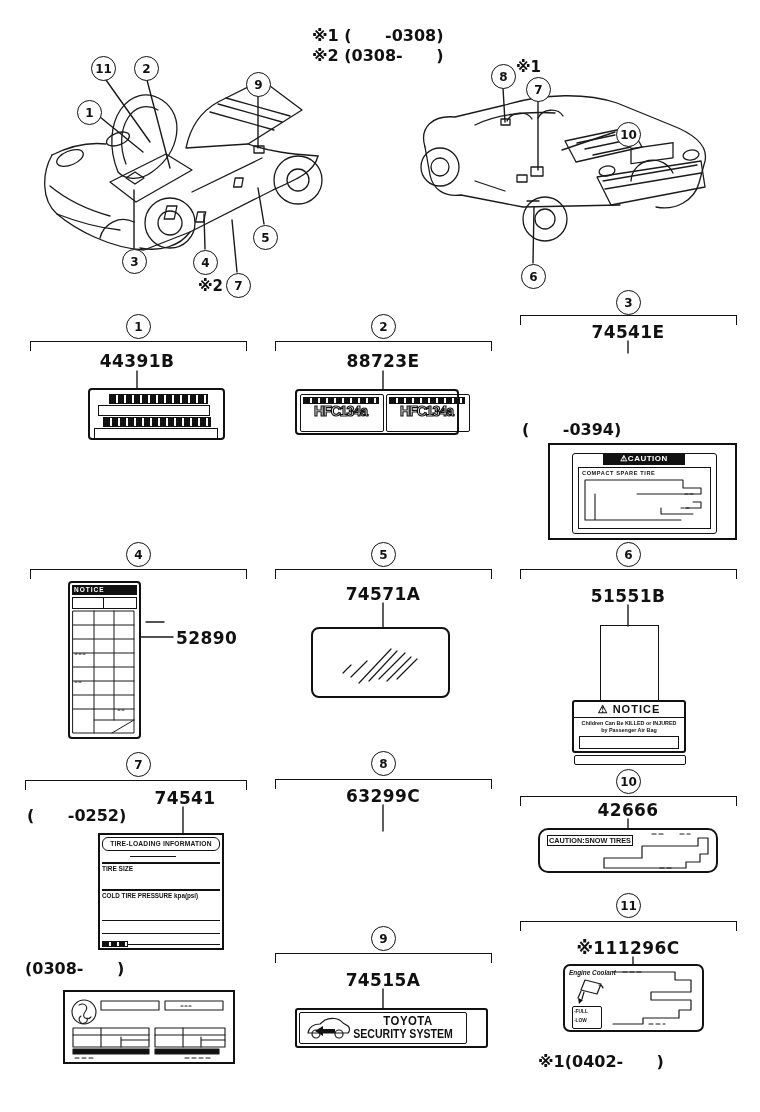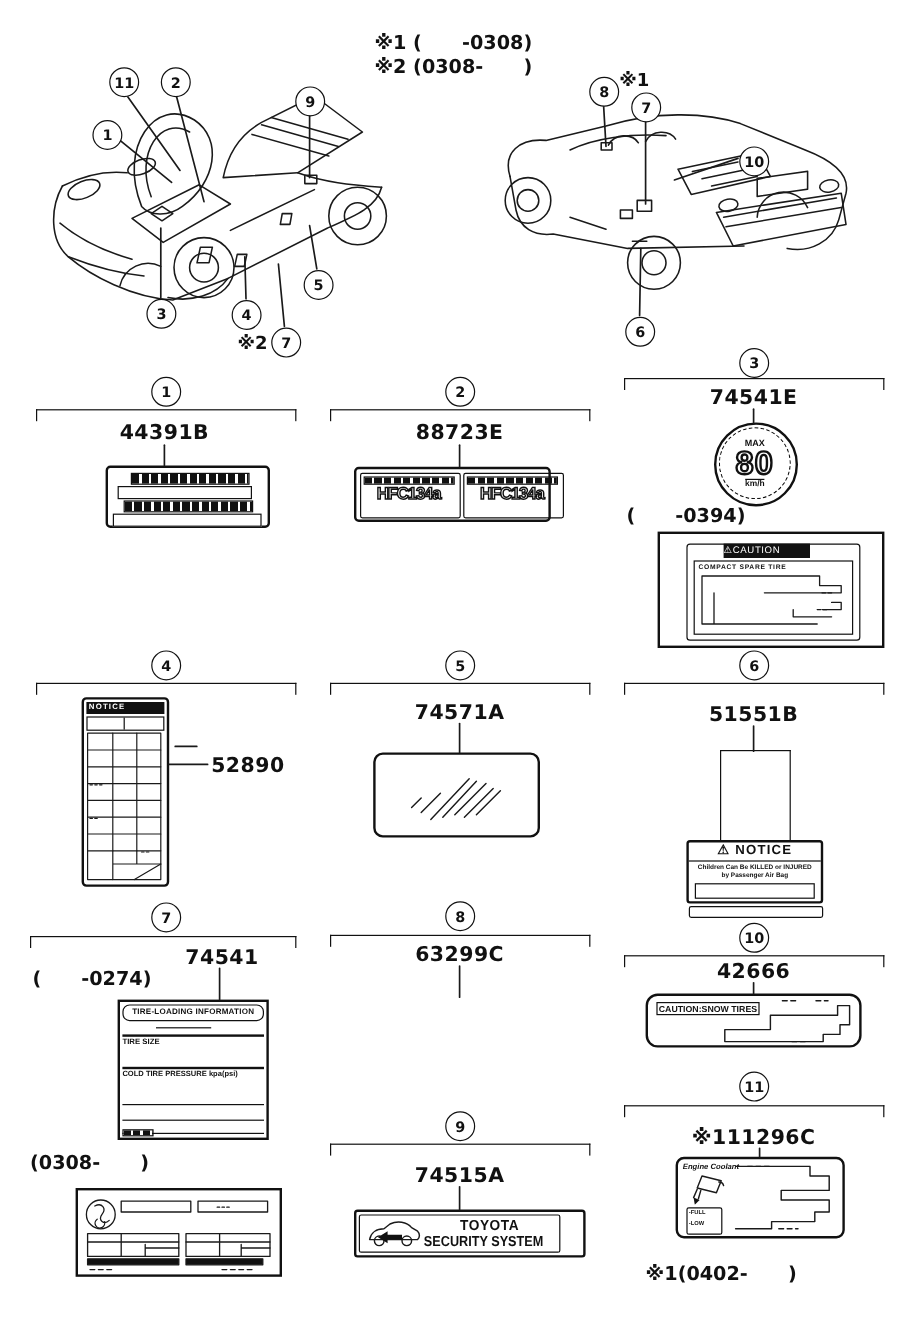--- a/index.html
+++ b/index.html
@@ -133,31 +133,24 @@
     </div>
     <div class="abs" style="left:89px;top:3px;width:82px;height:36px;border:1.4px solid #111;border-radius:2px">
       <div class="gbar" style="left:2px;top:2px;width:74px;height:5px"></div>
       <div class="abs tinytxt" style="left:0;top:8px;width:79px;text-align:center;font-size:14px;font-weight:900;letter-spacing:-1px;color:#fff;-webkit-text-stroke:1.2px #111">HFC134a</div>
     </div>
   </div>
 
   <div class="bracket" style="left:520px;top:315px;width:215px"></div>
   <div class="circ" style="left:616px;top:290px">3</div>
   <div class="part" style="left:568px;top:322px">74541E</div>
-  <div class="abs" style="left:595px;top:352px;width:66px;height:66px;border:2px solid #111;border-radius:50%">
-    <div class="abs" style="left:2px;top:2px;width:58px;height:58px;border:1.5px dashed #111;border-radius:50%;display:flex;flex-direction:column;align-items:center;justify-content:center">
-      <div class="tinytxt" style="font-size:7.5px;font-weight:bold;line-height:7px">MAX</div>
-      <div class="tinytxt" style="font-size:27px;font-weight:900;line-height:26px;color:#fff;-webkit-text-stroke:2px #111;letter-spacing:1px">80</div>
-      <div class="tinytxt" style="font-size:7px;font-weight:bold;line-height:7px;border-top:1px solid #111">km/h</div>
-    </div>
-  </div>
   <div class="note" style="left:522px;top:420px">(      -0394)</div>
   <div class="lbl" style="left:548px;top:443px;width:189px;height:97px">
     <div class="abs" style="left:22px;top:8px;width:143px;height:79px;border:1.5px solid #111;border-radius:3px">
-      <div class="abs tinytxt" style="left:30px;top:-1px;width:72px;height:12px;background:#111;color:#fff;font-size:8px;font-weight:normal;text-align:left;line-height:12px;letter-spacing:.5px">⚠CAUTION</div>
+      <div class="abs tinytxt" style="left:30px;top:-1px;width:82px;height:12px;background:#111;color:#fff;font-size:8px;font-weight:bold;text-align:center;line-height:12px;letter-spacing:.5px">⚠CAUTION</div>
       <div class="abs" style="left:5px;top:13px;width:131px;height:60px;border:1.1px solid #111">
         <div class="abs tinytxt" style="left:3px;top:2px;font-size:5.6px;font-weight:bold;letter-spacing:.6px">COMPACT SPARE TIRE</div>
         <svg class="abs" style="left:2px;top:10px" width="126" height="47" viewBox="0 0 126 47">
           <g class="stroke" style="stroke-width:1.1">
             <path d="M4,2 h98 v8 h18 v6 h-64 M56,16 h44 M14,16 v26 M4,2 v40 h96 M112,24 h8 v6 h-16 M80,30 v6 h32 M68,42 h30"></path>
             <path d="M104,16 h8 M100,30 h8" stroke-dasharray="3 2"></path>
           </g>
         </svg>
       </div>
     </div>
@@ -202,21 +195,21 @@
     <div class="abs tinytxt" style="left:0;top:0;width:110px;height:15px;border-bottom:1.5px solid #111;font-size:11px;font-weight:900;text-align:center;line-height:15px;letter-spacing:1px">⚠ NOTICE</div>
     <div class="abs tinytxt" style="left:0;top:18px;width:110px;font-size:5.4px;font-weight:bold;text-align:center">Children Can Be KILLED or INJURED</div>
     <div class="abs tinytxt" style="left:0;top:25px;width:110px;font-size:5.4px;font-weight:bold;text-align:center">by Passenger Air Bag</div>
     <div class="obar" style="left:5px;top:34px;width:98px;height:11px"></div>
   </div>
   <div class="abs" style="left:574px;top:755px;width:110px;height:8px;border:1.8px solid #111;border-radius:2px;background:#fff"></div>
 
   <div class="bracket" style="left:25px;top:780px;width:220px"></div>
   <div class="circ" style="left:126px;top:752px">7</div>
   <div class="part" style="left:125px;top:788px">74541</div>
-  <div class="note" style="left:27px;top:806px">(      -0274)</div>
+  <div class="note" style="left:27px;top:806px">(      -0252)</div>
   <div class="lbl" style="left:98px;top:833px;width:126px;height:117px">
     <div class="abs tinytxt" style="left:2px;top:2px;width:116px;height:12px;border:1.3px solid #111;border-radius:6px;font-size:6.7px;font-weight:bold;text-align:center;line-height:12px;letter-spacing:.2px">TIRE-LOADING INFORMATION</div>
     <div class="abs" style="left:2px;top:17px;width:118px;height:10px;border-bottom:2px solid #111">
       <div class="abs" style="left:28px;top:4px;width:46px;height:0;border-top:1.3px solid #111"></div>
     </div>
     <div class="abs tinytxt" style="left:2px;top:28px;width:118px;height:24px;border-bottom:2px solid #111;font-size:6.5px;font-weight:bold;padding-top:2px">TIRE SIZE</div>
     <div class="abs tinytxt" style="left:2px;top:55px;width:118px;height:28px;border-bottom:1.4px solid #111;font-size:6.3px;font-weight:bold;padding-top:2px">COLD TIRE PRESSURE  kpa(psi)</div>
     <div class="abs" style="left:2px;top:84px;width:118px;height:14px;border-bottom:1.4px solid #111"></div>
     <div class="abs" style="left:2px;top:98px;width:118px;height:11px;border-bottom:1.4px solid #111"></div>
     <div class="gbar" style="left:2px;top:106px;width:24px;height:4px"></div>

